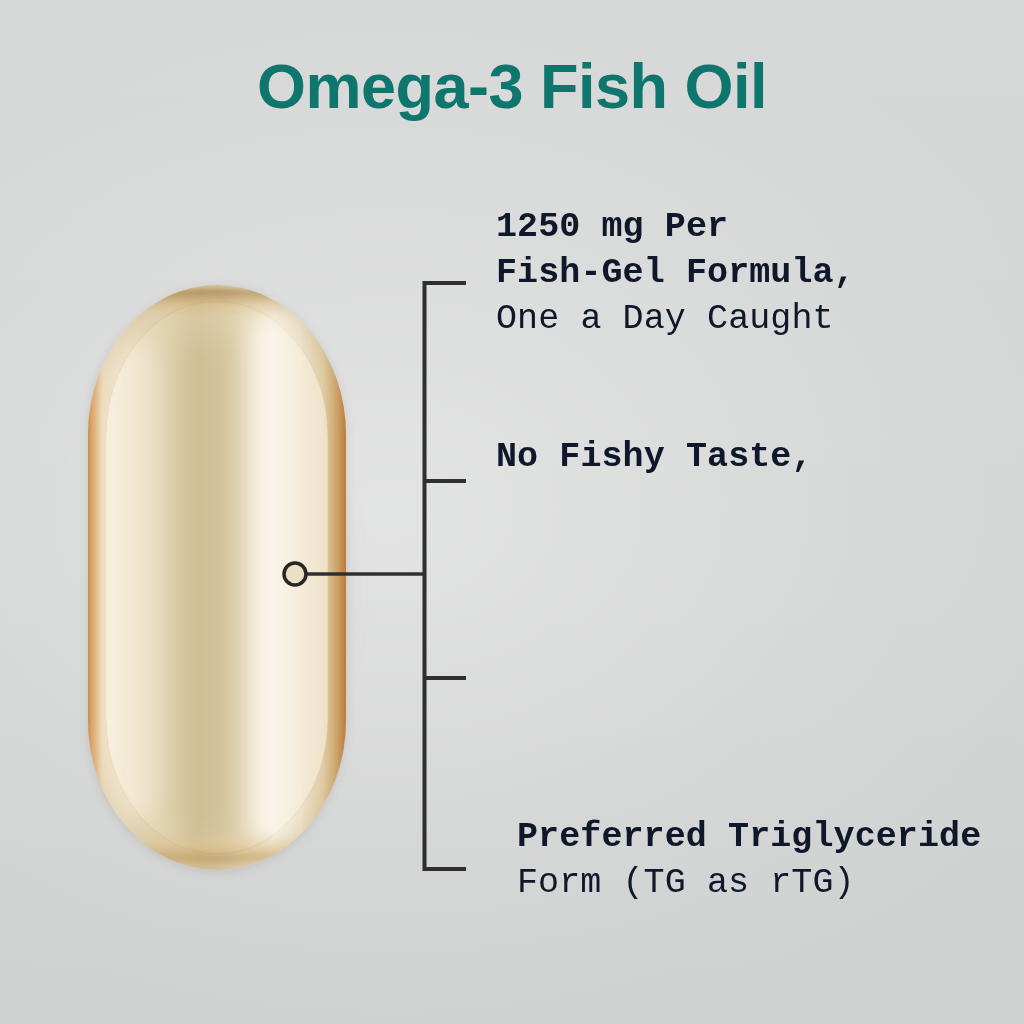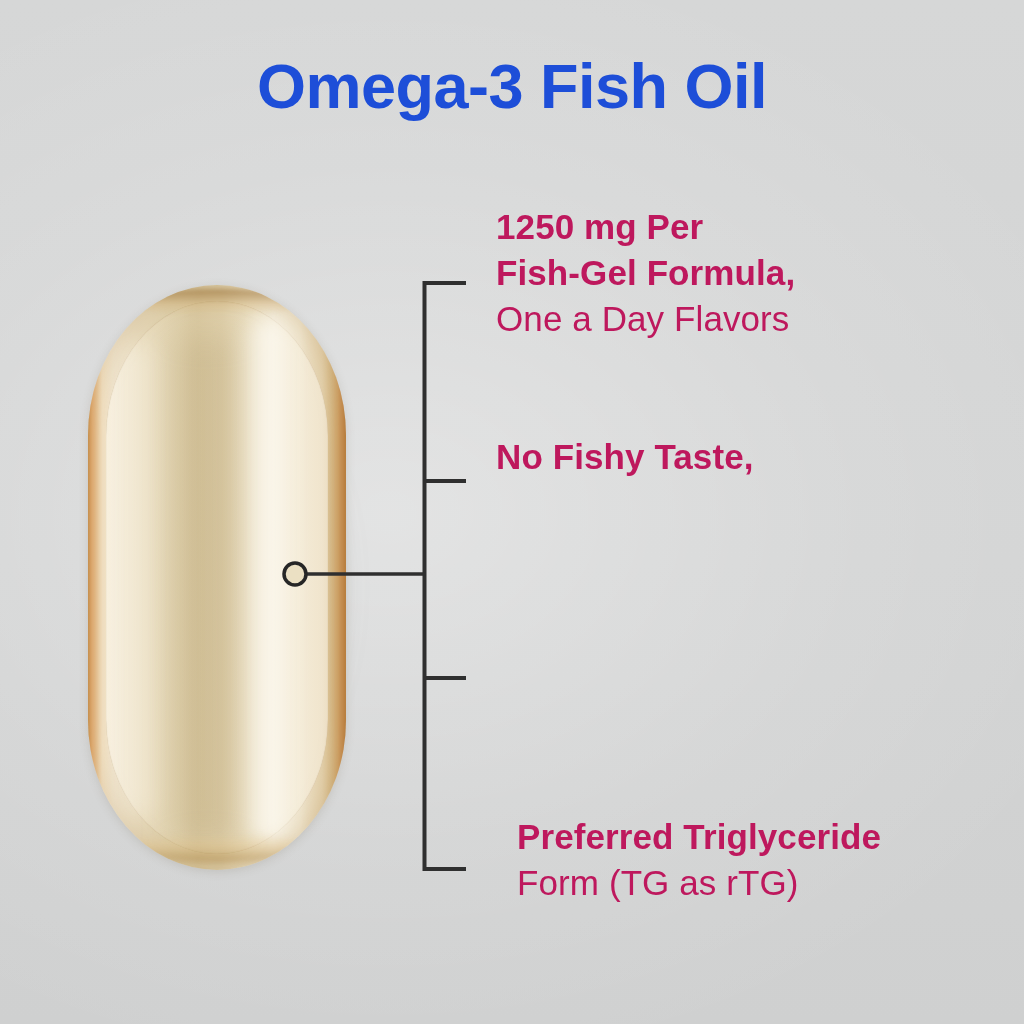--- a/index.html
+++ b/index.html
@@ -31,21 +31,21 @@
   
   #title {
     position: absolute;
     left: 0;
     top: 52px;
     width: 1024px;
     text-align: center;
     font-size: 63px;
     font-weight: 700;
     letter-spacing: -0.5px;
-    color: #1d4ed8;
+    color: #0f766e;
     line-height: 1.08;
     white-space: nowrap;
   }
 
   
   #capsule-wrap {
     position: absolute;
     left: 74px;
     top: 272px;
     width: 290px;
@@ -208,25 +208,26 @@
     top: 0;
     width: 1024px;
     height: 1024px;
     pointer-events: none;
   }
 
   
   .feature {
     position: absolute;
     left: 496px;
-    color: #be185d;
+    color: #0f172a;
     font-size: 35px;
     line-height: 46px;
     letter-spacing: 0.1px;
     white-space: nowrap;
+    font-family: Liberation Mono, monospace;
   }
   .feature .b { font-weight: 700; display: block; }
   .feature .r { font-weight: 400; display: block; }
 
   #feature-1 { top: 204px; }
   #feature-2 { top: 434px; }
   #feature-3 { top: 622px; }
   #feature-4 { top: 814px; margin-left: 21px; }
 </style>
 </head>
@@ -268,21 +269,21 @@
 
       <line x1="305" y1="574" x2="426" y2="574" stroke-width="3.5"></line>
     </g>
 
     <circle cx="295" cy="574" r="11" fill="rgba(233,221,190,0.85)" stroke="#262626" stroke-width="3.5"></circle>
   </svg>
 
   <div class="feature" id="feature-1">
     <span class="b">1250 mg Per</span>
     <span class="b">Fish-Gel Formula,</span>
-    <span class="r">One a Day Flavors</span>
+    <span class="r">One a Day Caught</span>
   </div>
 
   <div class="feature" id="feature-2">
     <span class="b">No Fishy Taste,</span>
   </div>
 
 
   <div class="feature" id="feature-4">
     <span class="b">Preferred Triglyceride</span>
     <span class="r">Form (TG as rTG)</span>

